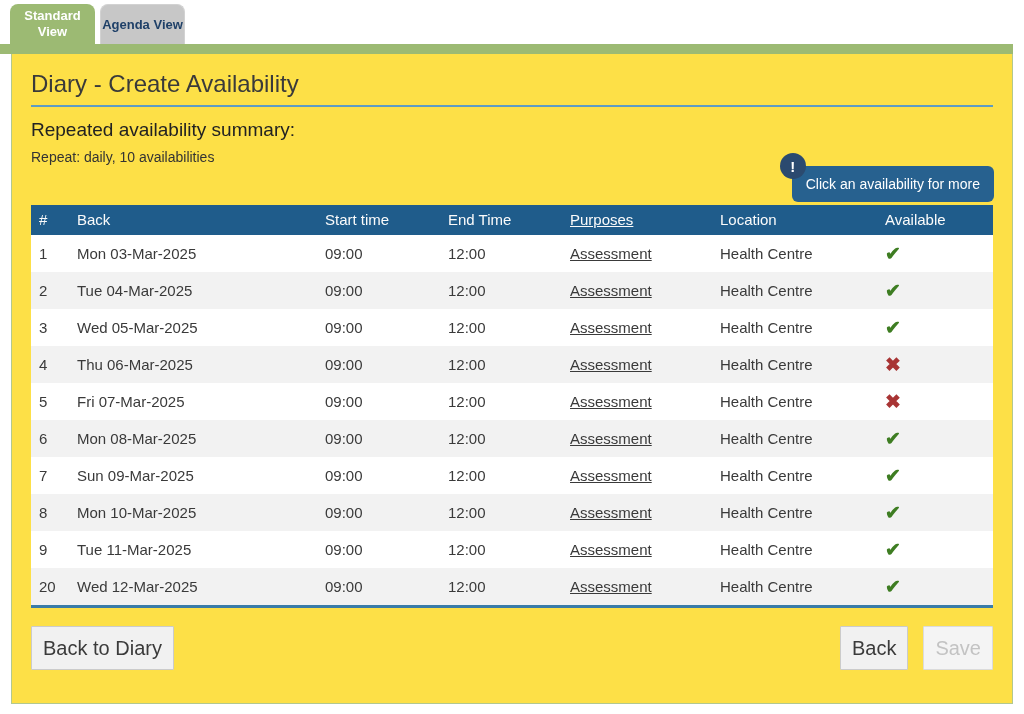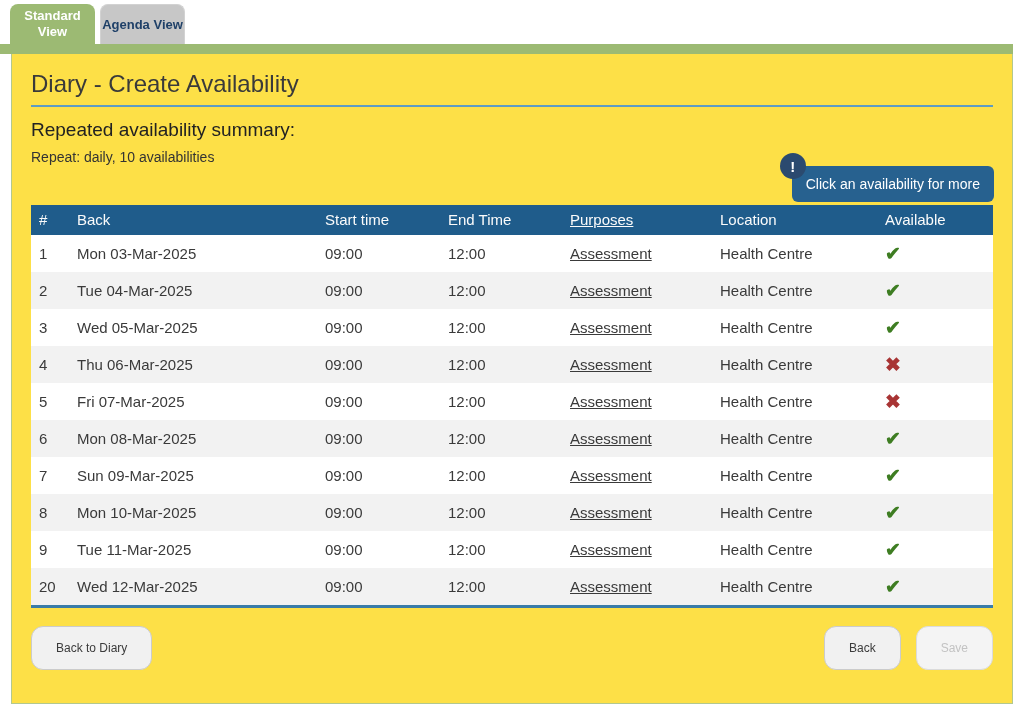--- a/index.html
+++ b/index.html
@@ -48,22 +48,22 @@
   .col-purpose { width: 150px; text-decoration: underline; }
   .col-location { width: 165px; }
   .col-available { flex: 1; }
   .mark { font-size: 19px; font-weight: bold; line-height: 37px; }
   .mark-check { color: #3e7d22; }
   .mark-cross { color: #a83434; }
 
   
   .footer { display: flex; justify-content: space-between; align-items: center; margin-top: 18px; }
   .footer-right { display: flex; gap: 15px; justify-content: space-between; }
-  .btn { height: 44px; padding: 0 24px; background: #f1f1f1; border: 1px solid #cbcbcb;
-    border-radius: 12px; font-size: 12px; color: #3b3b3b; font-family: "Liberation Sans", sans-serif; cursor: pointer; }
+  .btn { height: 44px; padding: 0 11px; background: #f1f1f1; border: 1px solid #cbcbcb;
+    border-radius: 1px; font-size: 20px; color: #3b3b3b; font-family: "Liberation Sans", sans-serif; cursor: pointer; }
   .btn-disabled { color: #c3c3c3; border-color: #dbdbdb; background: #f4f4f4; cursor: default; }
 </style>
 </head>
 <body>
 
 <div class="stage">
 
   <div class="tabs-row">
     <div class="tab tab-active">Standard View</div>
     <div class="tab tab-inactive">Agenda View</div>

